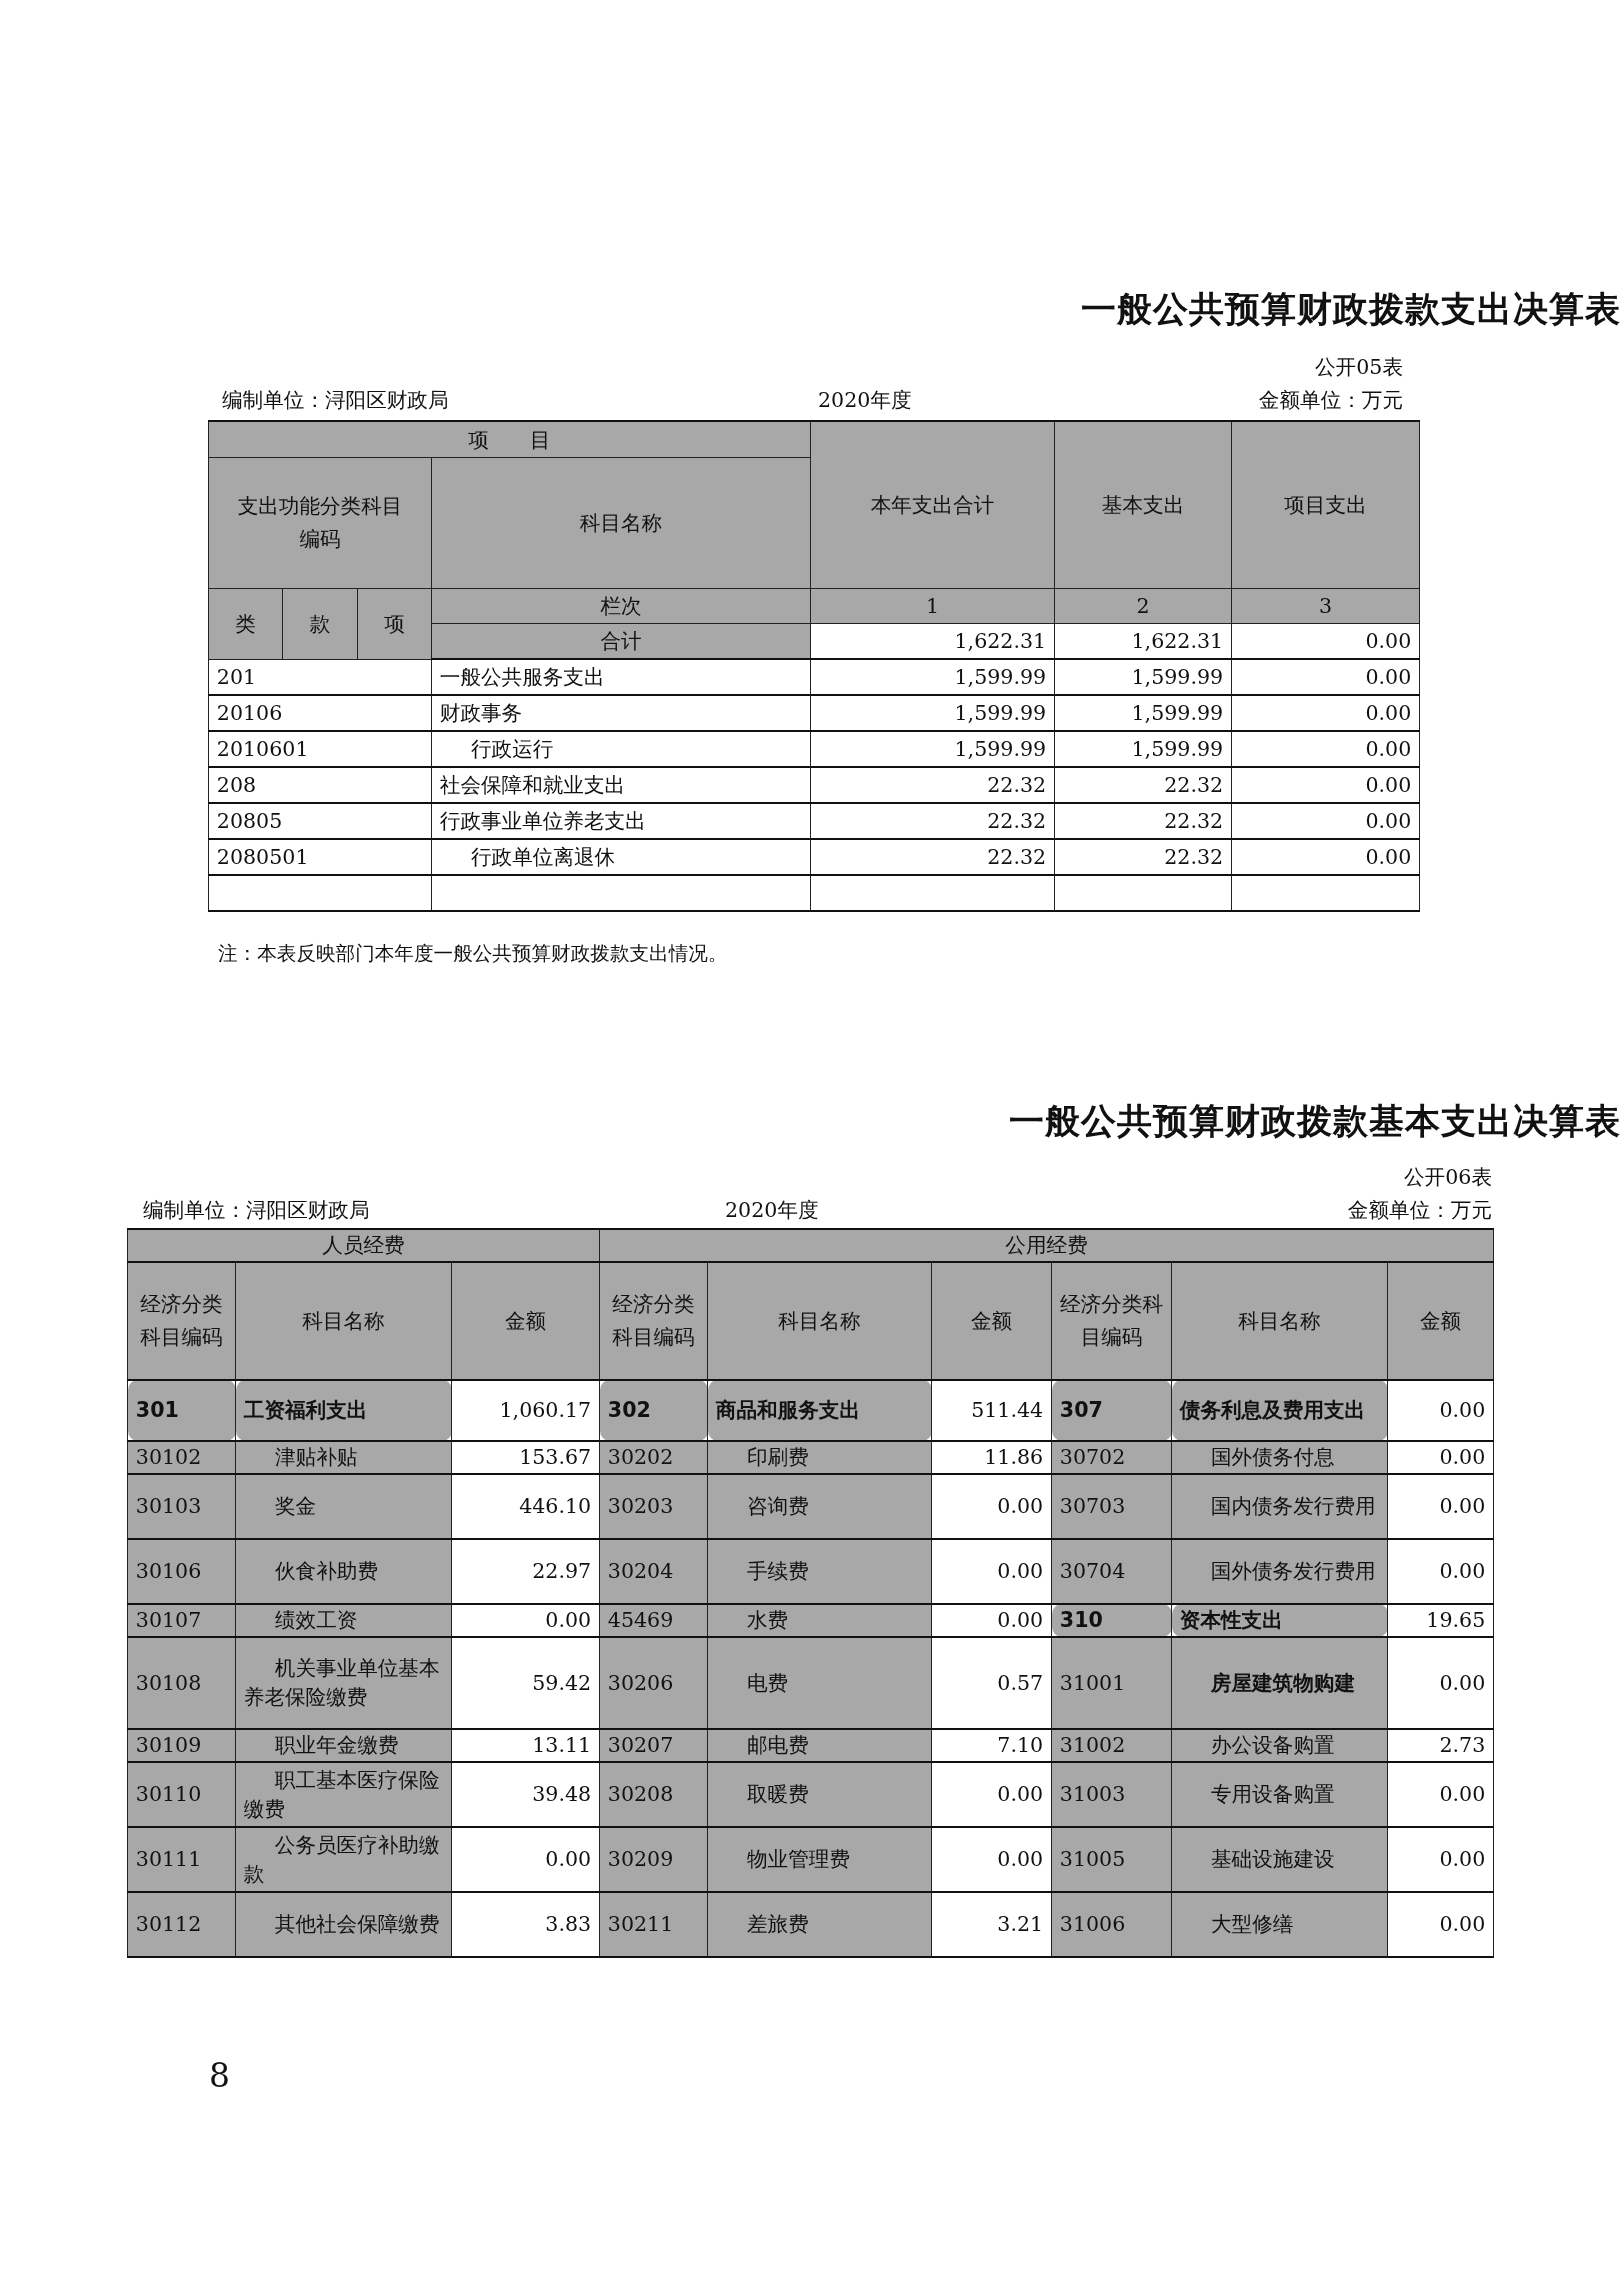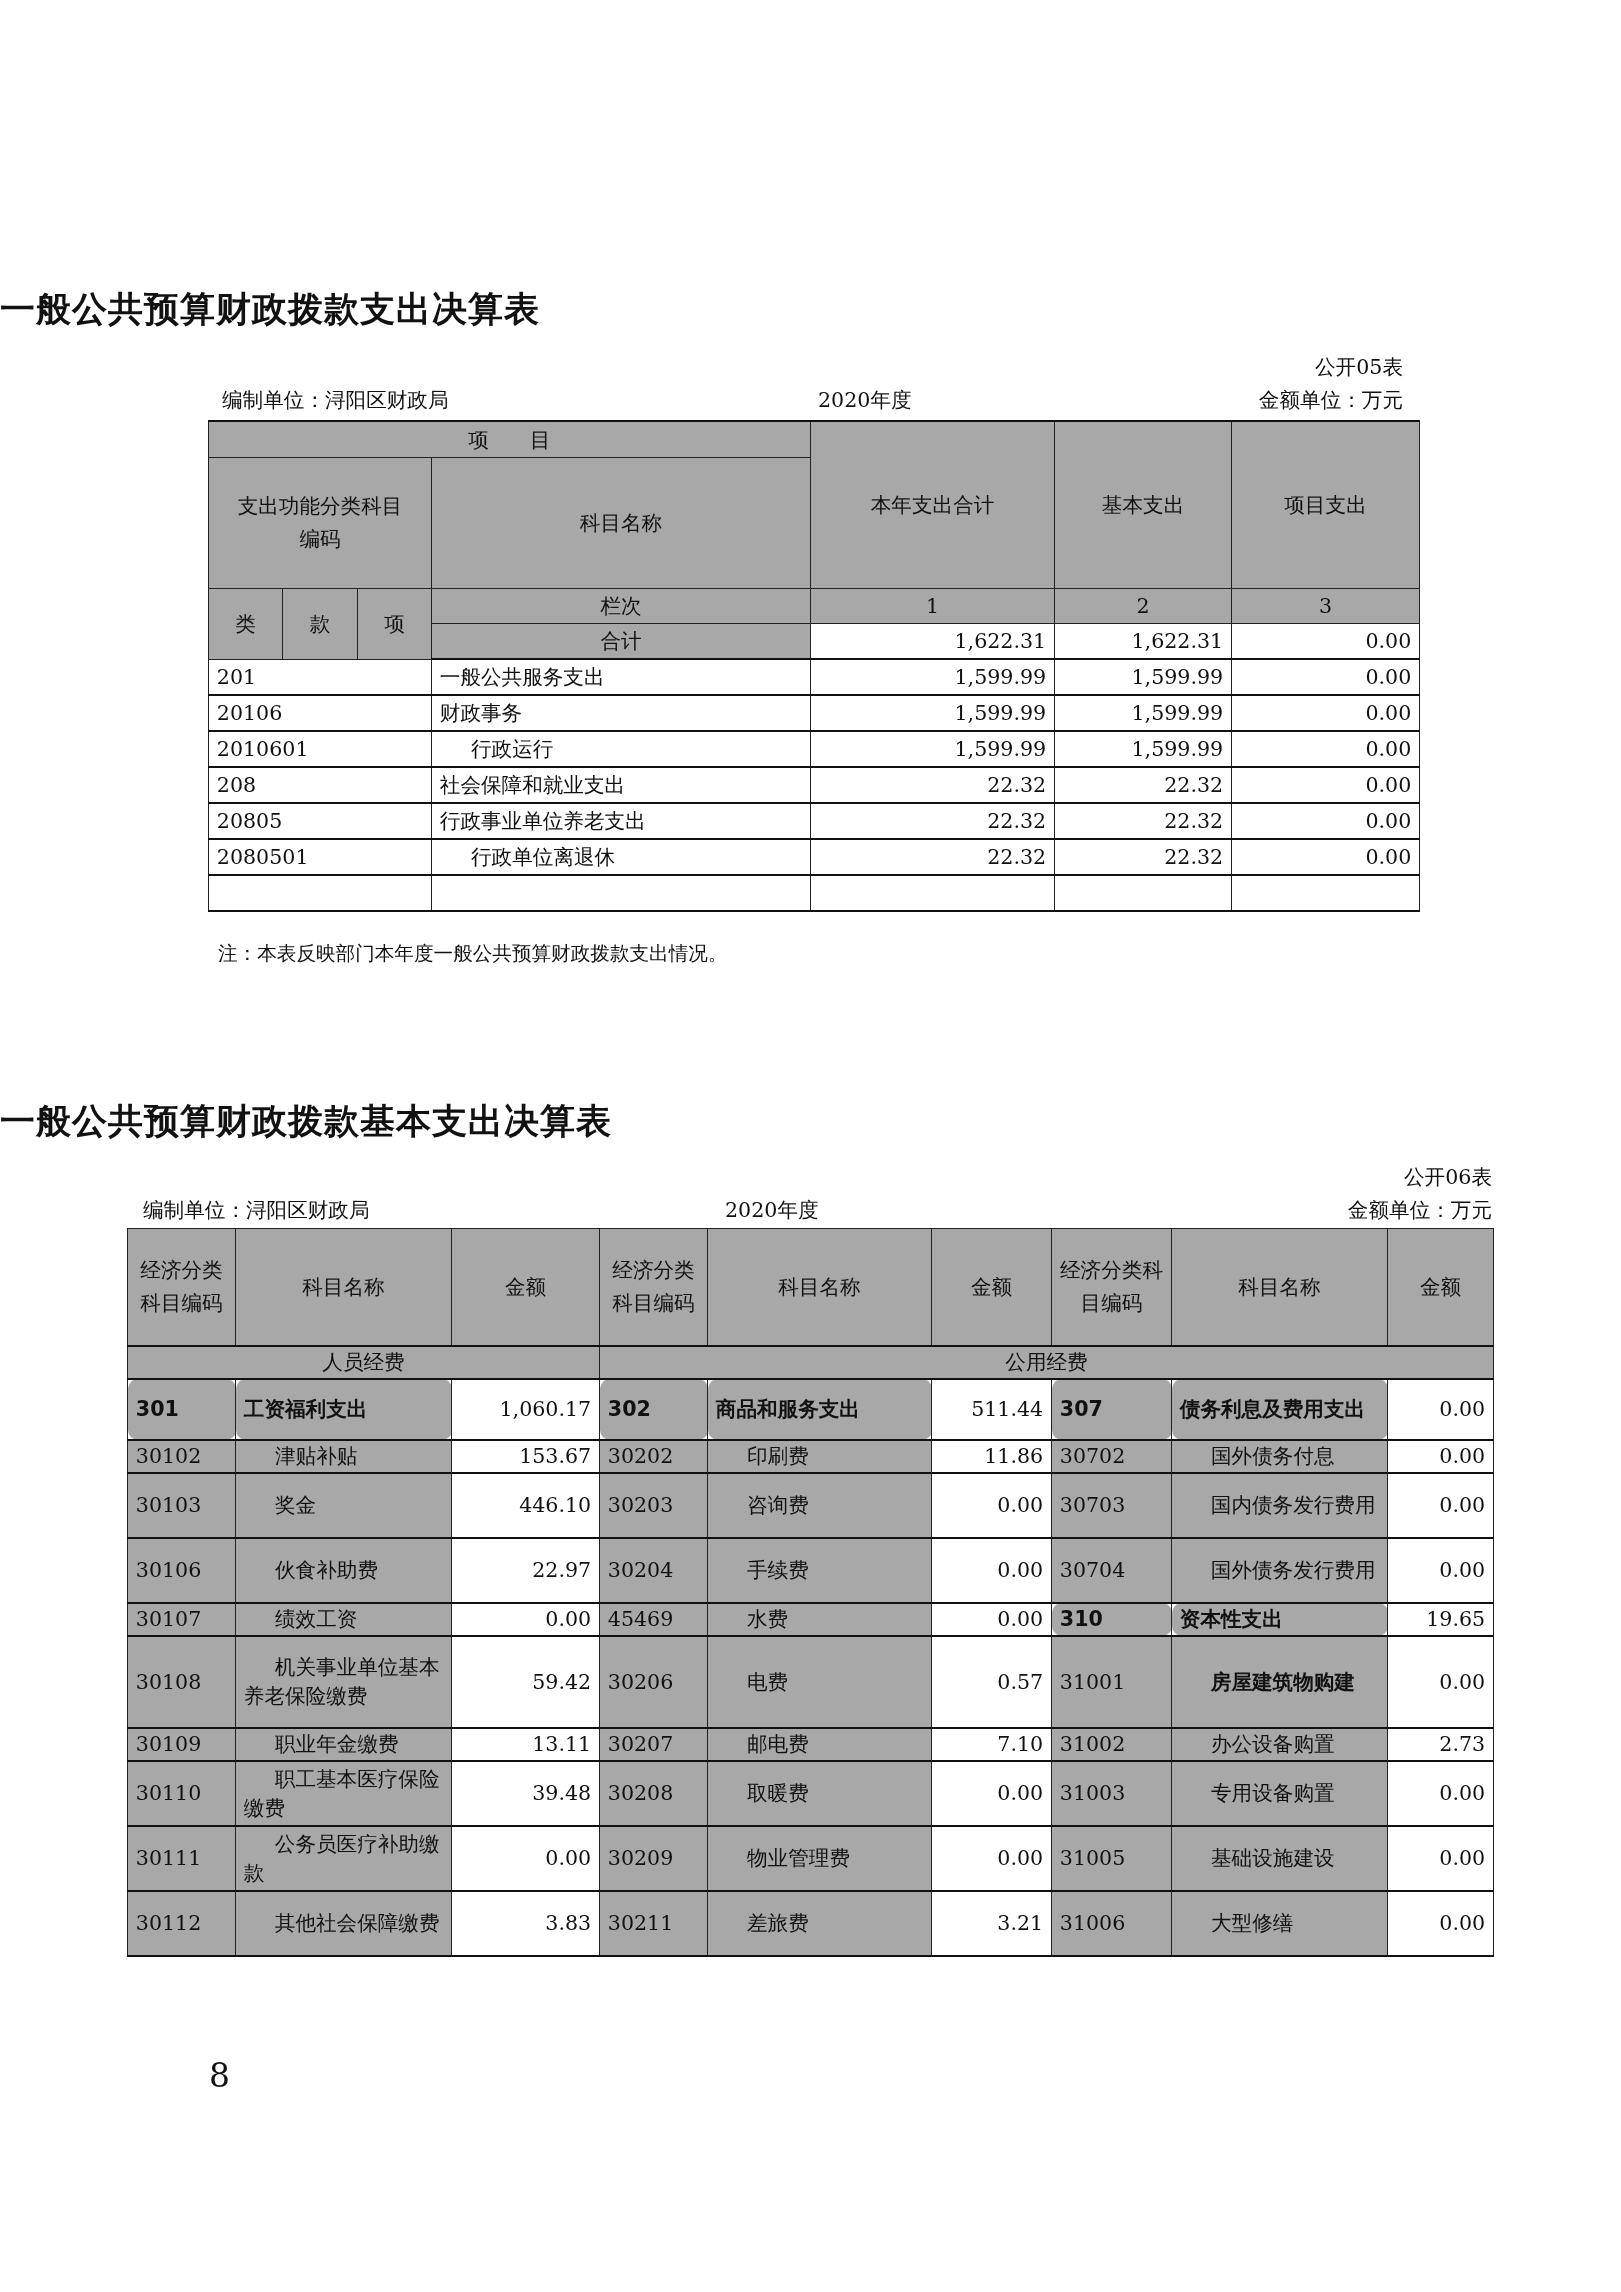--- a/index.html
+++ b/index.html
@@ -1,18 +1,18 @@
 <!DOCTYPE html>
 <html><head>
 <meta charset="utf-8">
 <style>
   html, body { margin: 0; padding: 0; background: #ffffff; }
   body { width: 1621px; height: 2293px; position: relative; font-family: "DejaVu Serif", "Liberation Serif", serif; color: #111; }
   .abs { position: absolute; }
-  .title { font-family: "DejaVu Sans", "Liberation Sans", sans-serif; font-weight: bold; font-size: 35px; letter-spacing: 1px; text-align: left; white-space: nowrap; }
+  .title { font-family: "DejaVu Sans", "Liberation Sans", sans-serif; font-weight: bold; font-size: 35px; letter-spacing: 1px; text-align: right; white-space: nowrap; }
   .meta { font-size: 20.6px; white-space: nowrap; }
   table { border-collapse: collapse; position: absolute; table-layout: fixed; }
   td { border: 1px solid #222; font-size: 20.6px; padding: 0 7.8px; line-height: 32px; vertical-align: middle; overflow: hidden; }
   .g { background: #a8a8a8; }
   .w { background: #ffffff; }
   .c { text-align: center; }
   .r { text-align: right; }
   .l { text-align: left; }
   .ind { padding-left: 39px; }
   .b { font-weight: bold; font-family: "DejaVu Sans", "Liberation Sans", sans-serif; border-radius: 10px; }
@@ -135,34 +135,34 @@
       <col style="width:148px">
     <col style="width:108px">
       <col style="width:224px">
       <col style="width:120px">
     <col style="width:120px">
       <col style="width:216px">
       <col style="width:106px">
   </colgroup>
   <tbody>
       <tr class="thick-b">
+    <td class="g c" colspan="3" style="height:31px;border-top:2px solid #111;">人员经费</td>
+    <td class="g c" colspan="6" style="border-top:2px solid #111;">公用经费</td>
+  </tr>
+  <tr class="thick-b">
     <td class="g c hdr3" style="height:116px;padding:0 5.9px;">经济分类科目编码</td>
     <td class="g c">科目名称</td>
     <td class="g c">金额</td>
     <td class="g c hdr3" style="padding:0 5.9px;">经济分类科目编码</td>
     <td class="g c">科目名称</td>
     <td class="g c">金额</td>
     <td class="g c hdr3" style="padding:0 5.9px;">经济分类科目编码</td>
     <td class="g c">科目名称</td>
     <td class="g c">金额</td>
   </tr>
-  <tr class="thick-b">
-    <td class="g c" colspan="3" style="height:31px;border-top:2px solid #111;">人员经费</td>
-    <td class="g c" colspan="6" style="border-top:2px solid #111;">公用经费</td>
-  </tr>
 
   <tr class="thick-b">
     <td class="g l b" style="height:59px;">301</td>
     <td class="g l b">工资福利支出</td>
     <td class="w r">1,060.17</td>
     <td class="g l b">302</td>
     <td class="g l b">商品和服务支出</td>
     <td class="w r">511.44</td>
     <td class="g l b">307</td>
     <td class="g l b">债务利息及费用支出</td>

